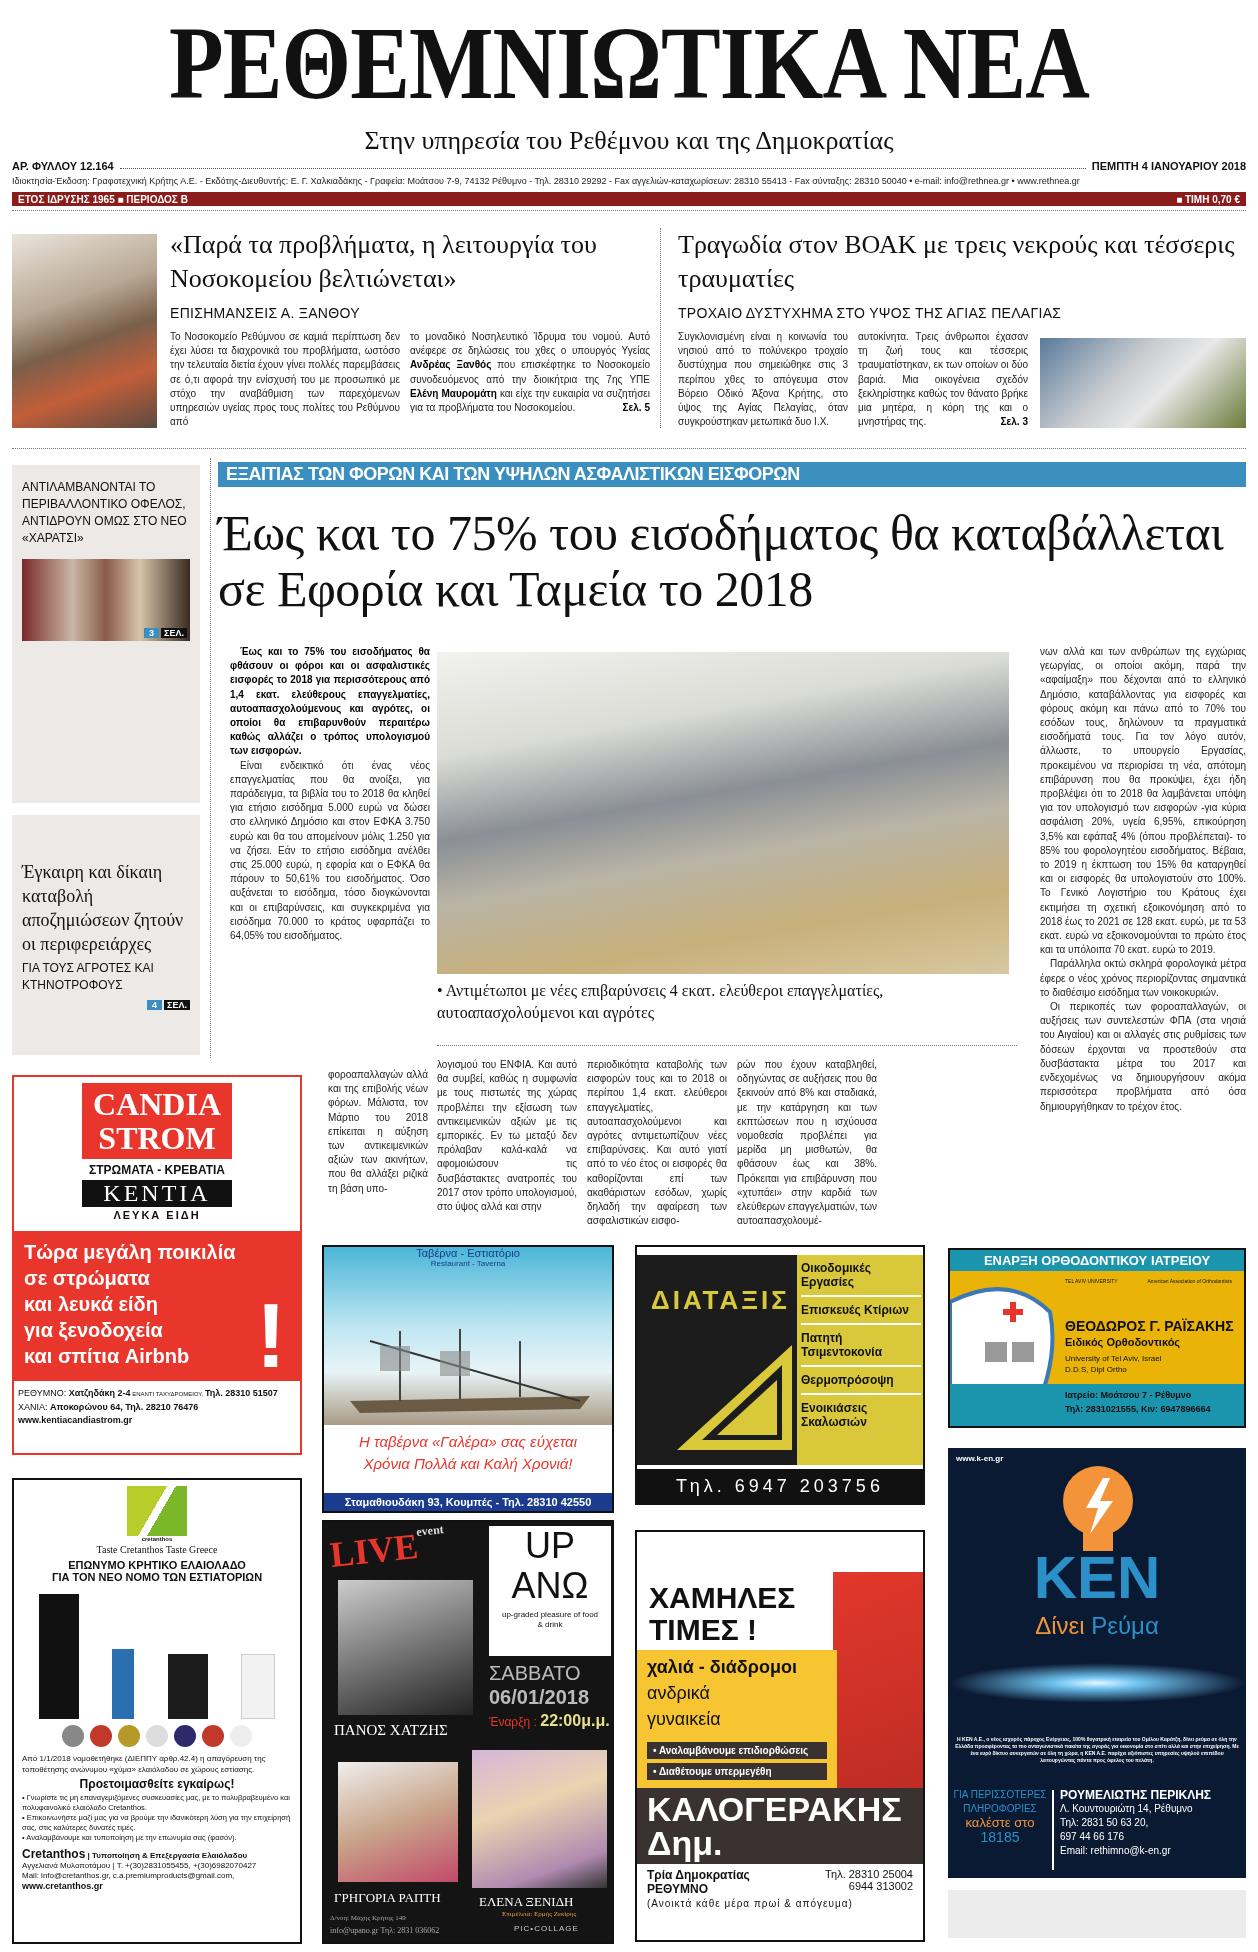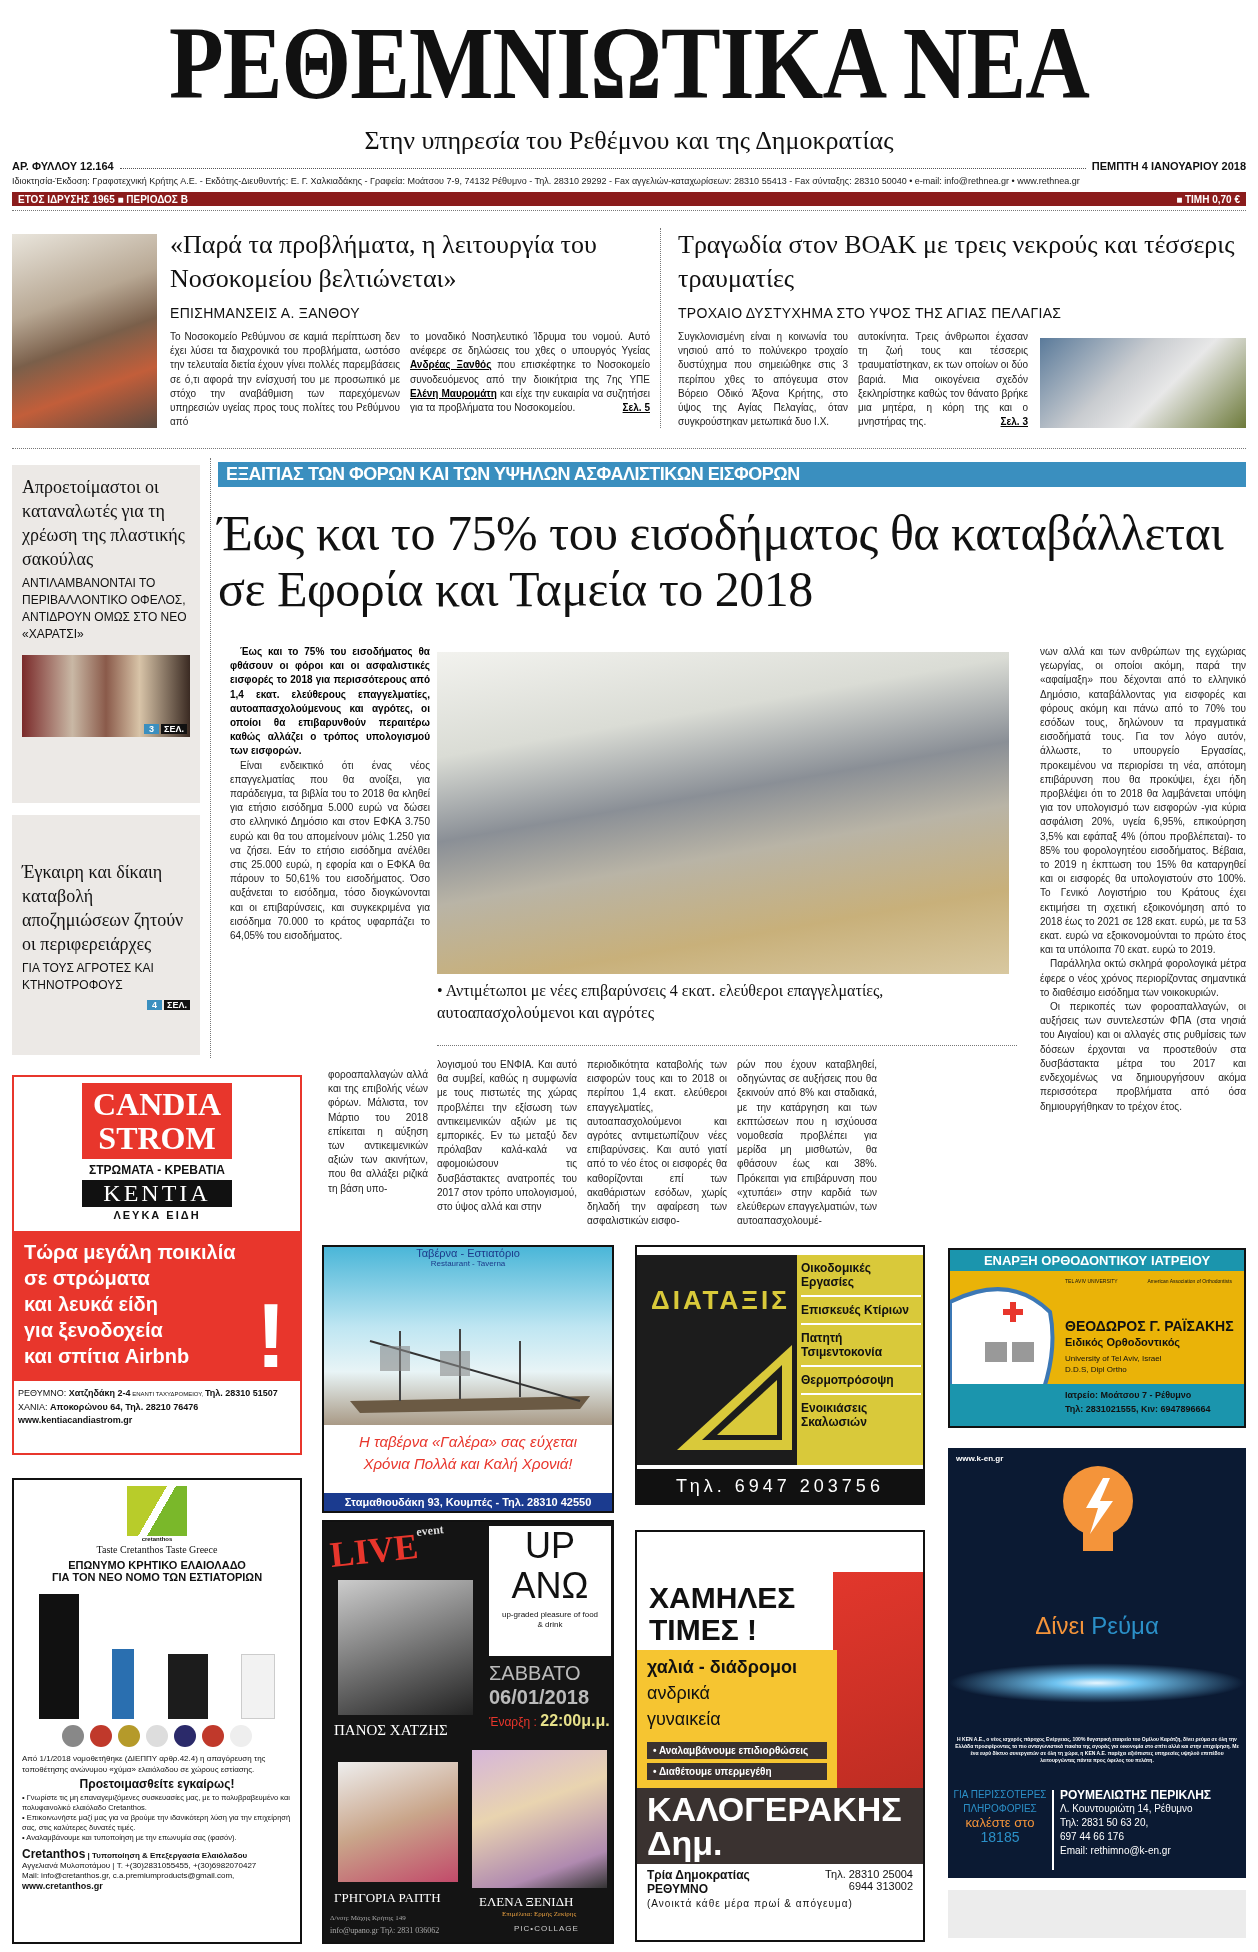--- a/index.html
+++ b/index.html
@@ -10,21 +10,21 @@
   .mast-sub { left: 0; top: 126px; width: 1258px; text-align: center; font-family: "Liberation Serif", serif; font-size: 26px; }
   .meta-line { left: 12px; top: 160px; width: 1234px; display: flex; align-items: flex-end; font-size: 11px; font-weight: bold; }
   .meta-line .dots { flex: 1; border-bottom: 1px dotted #555; margin: 0 6px 3px; }
   .imprint { left: 12px; top: 176px; width: 1234px; font-size: 9px; color: #222; white-space: nowrap; overflow: hidden; }
   .redbar { left: 12px; top: 192px; width: 1234px; height: 14px; background: #8b1c1c; color: #fff; font-size: 10px; font-weight: bold; display: flex; justify-content: space-between; align-items: center; padding: 0 6px; }
   .dotline { border-top: 1px dotted #777; }
   .vdot { border-left: 1px dotted #777; }
   .h1 { font-family: "Liberation Serif", serif; font-size: 26px; line-height: 34px; }
   .kicker { font-size: 14px; letter-spacing: 0.3px; }
   .body { font-size: 10px; line-height: 14.2px; text-align: justify; color: #222; }
-  .body b { color: #000; text-decoration: underline; }
+  .body b { color: #000; }
   .photo { background: linear-gradient(135deg,#8a7d6d,#d7cbb7 40%,#6b5b4b 70%,#c7b199); }
   .sidebar-box { background: #ece9e6; }
   .side-h { font-family: "Liberation Serif", serif; font-size: 18px; line-height: 24px; }
   .side-k { font-size: 12px; line-height: 17px; }
   .pg-badge { display: inline-flex; font-size: 9px; font-weight: bold; }
   .pg-badge .n { background: #3a8fbf; color: #fff; padding: 0 5px; }
   .pg-badge .s { background: #111; color: #fff; padding: 0 3px; margin-left: 2px; }
   .bluebar { background: #3a8fbf; color: #fff; font-weight: bold; font-size: 18px; padding: 2px 8px; letter-spacing: -0.5px; }
   .big-h { font-family: "Liberation Serif", serif; font-size: 50px; line-height: 56px; letter-spacing: -0.5px; }
   .caption { font-family: "Liberation Serif", serif; font-size: 16px; line-height: 22px; }
@@ -55,21 +55,20 @@
 <div class="abs vdot" style="left:660px;top:228px;height:200px;"></div>
 
 <div class="abs h1" style="left:678px;top:228px;width:570px;">Τραγωδία στον ΒΟΑΚ με τρεις νεκρούς και τέσσερις τραυματίες</div>
 <div class="abs kicker" style="left:678px;top:305px;">ΤΡΟΧΑΙΟ ΔΥΣΤΥΧΗΜΑ ΣΤΟ ΥΨΟΣ ΤΗΣ ΑΓΙΑΣ ΠΕΛΑΓΙΑΣ</div>
 <div class="abs body" style="left:678px;top:330px;width:170px;">Συγκλονισμένη είναι η κοινωνία του νησιού από το πολύνεκρο τροχαίο δυστύχημα που σημειώθηκε στις 3 περίπου χθες το απόγευμα στον Βόρειο Οδικό Άξονα Κρήτης, στο ύψος της Αγίας Πελαγίας, όταν συγκρούστηκαν μετωπικά δυο Ι.Χ.</div>
 <div class="abs body" style="left:858px;top:330px;width:170px;"><span>αυτοκίνητα. Τρεις άνθρωποι έχασαν τη ζωή τους και τέσσερις τραυματίστηκαν, εκ των οποίων οι δύο βαριά. Μια οικογένεια σχεδόν ξεκληρίστηκε καθώς τον θάνατο βρήκε μια μητέρα, η κόρη της και ο μνηστήρας της.</span> <b style="float:right">Σελ. 3</b></div>
 <div class="abs photo" style="left:1040px;top:338px;width:206px;height:90px;background:linear-gradient(135deg,#5a7a9a 0%,#c9ccd0 40%,#e8e8e8 60%,#6d7a3a 100%);"></div>
 <div class="abs dotline" style="left:12px;top:448px;width:1234px;"></div>
 
 <div class="abs sidebar-box" style="left:12px;top:465px;width:188px;height:338px;padding:10px 10px;">
-  <div class="side-h">Απροετοίμαστοι οι καταναλωτές για τη χρέωση της πλαστικής σακούλας</div>
   <div class="side-k" style="margin-top:4px;">ΑΝΤΙΛΑΜΒΑΝΟΝΤΑΙ ΤΟ ΠΕΡΙΒΑΛΛΟΝΤΙΚΟ ΟΦΕΛΟΣ, ΑΝΤΙΔΡΟΥΝ ΟΜΩΣ ΣΤΟ ΝΕΟ «ΧΑΡΑΤΣΙ»</div>
   <div style="margin-top:12px;height:82px;background:linear-gradient(90deg,#7a2a2a,#c9b8a5 30%,#8a5a4a 50%,#d8c4a8 70%,#3a2a22);position:relative;">
     <span class="pg-badge" style="position:absolute;right:3px;bottom:3px;">
         <span class="n">3</span>
         <span class="s">ΣΕΛ.</span>
       </span>
   </div>
 </div>
 <div class="abs sidebar-box" style="left:12px;top:815px;width:188px;height:240px;padding:45px 10px 10px;">
   <div class="side-h">Έγκαιρη και δίκαιη καταβολή αποζημιώσεων ζητούν οι περιφερειάρχες</div>
@@ -273,20 +272,21 @@
   <div style="position:absolute;left:115px;top:154px;font-weight:bold;font-size:9px;color:#111;">Τηλ: 2831021555, Κιν: 6947896664</div>
 </div>
 
 <div class="abs" style="left:948px;top:1448px;width:298px;height:430px;background:#0b1a33;color:#fff;overflow:hidden;">
   <div style="position:absolute;left:8px;top:6px;font-size:8px;font-weight:bold;">www.k-en.gr</div>
   <svg width="80" height="90" style="position:absolute;left:110px;top:18px;">
       <circle cx="40" cy="35" r="35" fill="#f4943a"></circle>
       <rect x="25" y="55" width="30" height="30" fill="#f4943a"></rect>
       <polygon points="45,12 28,42 40,42 32,68 55,35 42,35 52,12" fill="#fff"></polygon>
     </svg>
+  <div style="position:absolute;left:0;top:100px;width:100%;text-align:center;font-weight:bold;font-size:60px;line-height:60px;color:#2b90c8;">KEN</div>
   <div style="position:absolute;left:0;top:164px;width:100%;text-align:center;font-size:24px;font-weight:normal;"><span style="color:#f4943a;">Δίνει</span> <span style="color:#2b90c8;">Ρεύμα</span></div>
   <div style="position:absolute;left:0;top:215px;width:100%;height:40px;background:radial-gradient(ellipse at center,#e8f6ff 0%,#6fc3f0 20%,rgba(11,26,51,0) 70%);"></div>
   <div style="position:absolute;left:6px;top:288px;width:286px;font-size:5px;line-height:7px;text-align:center;font-weight:bold;">Η ΚΕΝ Α.Ε., ο νέος ισχυρός πάροχος Ενέργειας, 100% θυγατρική εταιρεία του Ομίλου Καράτζη, δίνει ρεύμα σε όλη την Ελλάδα προσφέροντας τα πιο ανταγωνιστικά πακέτα της αγοράς για οικονομία στο σπίτι αλλά και στην επιχείρηση. Με ένα ευρύ δίκτυο συνεργατών σε όλη τη χώρα, η ΚΕΝ Α.Ε. παρέχει αξιόπιστες υπηρεσίες υψηλού επιπέδου λειτουργώντας πάντα προς όφελος του πελάτη.</div>
   <div style="position:absolute;left:4px;top:340px;width:96px;text-align:center;font-size:10px;line-height:14px;">
     <div style="color:#2b90c8;">ΓΙΑ ΠΕΡΙΣΣΟΤΕΡΕΣ</div>
     <div style="color:#2b90c8;">ΠΛΗΡΟΦΟΡΙΕΣ</div>
     <div style="color:#f4943a;font-size:13px;">καλέστε στο</div>
     <div style="color:#2b90c8;font-size:14px;">18185</div>
   </div>
   <div style="position:absolute;left:104px;top:342px;width:2px;height:80px;background:#fff;"></div>

